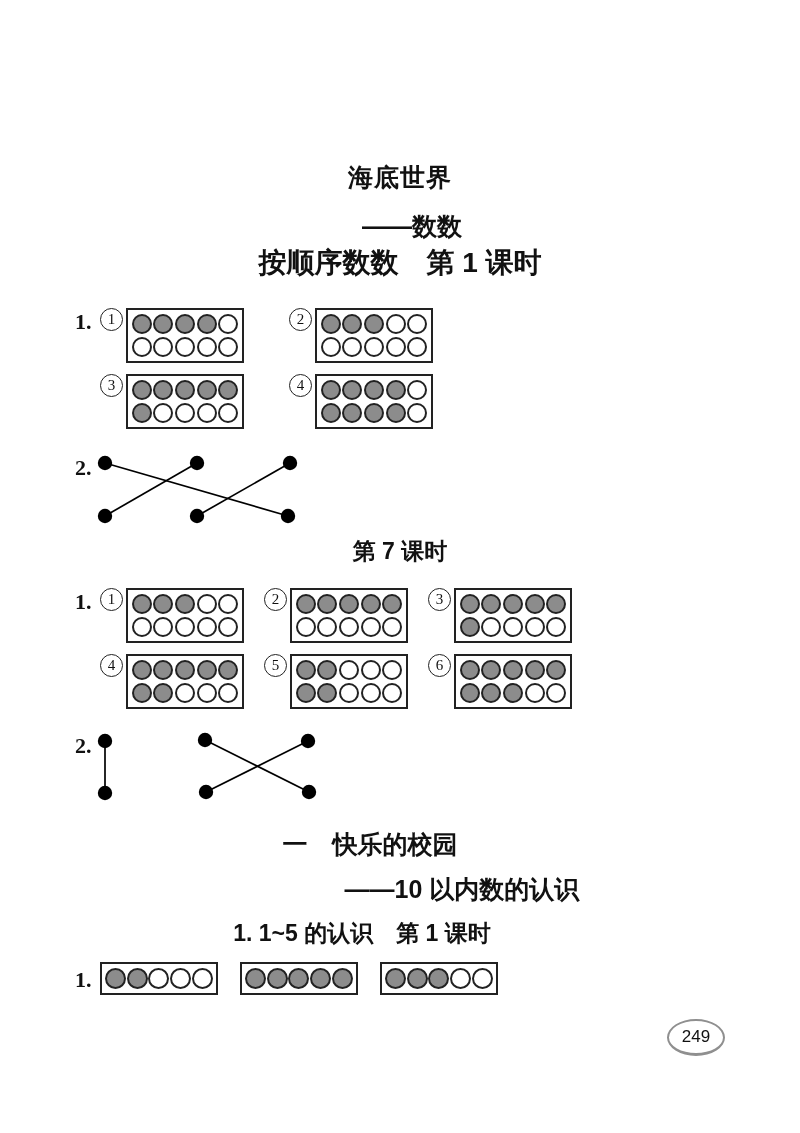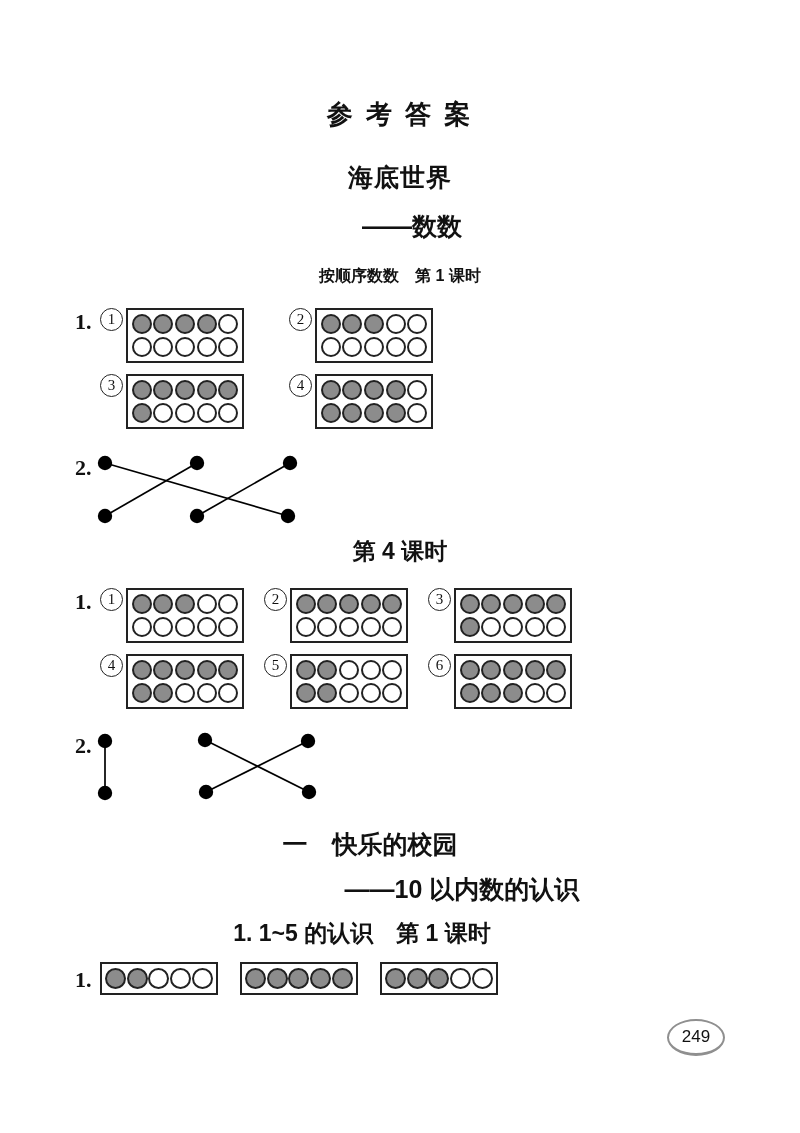--- a/index.html
+++ b/index.html
@@ -6,21 +6,21 @@
   html,body { background:#ffffff; }
   .page {
     position:relative; width:800px; height:1133px; background:#ffffff;
     font-family:"Liberation Sans","DejaVu Sans",sans-serif; color:#111;
     overflow:hidden;
   }
   .heading { position:absolute; width:100%; text-align:center; font-weight:bold; white-space:pre; }
   .h-title    { top:97px;  font-size:26px; letter-spacing:3px; }
   .h-unit1    { top:161px; font-size:25px; letter-spacing:1px; }
   .h-unit1sub { top:210px; font-size:25px; left:12px; }
-  .h-lesson1  { top:266px; font-size:16px; }
+  .h-lesson1  { top:244px; font-size:28px; }
   .h-lesson2  { top:536px; font-size:23px; }
   .h-unit2    { top:828px; font-size:25px; left:-30px; }
   .h-unit2sub { top:873px; font-size:25px; left:62px; }
   .h-lesson3  { top:918px; font-size:23px; left:-38px; }
 
   .block { position:absolute; left:75px; }
   #s1q1 { top:308px; }
   #s1q2 { top:448px; width:320px; height:95px; }
   #s2q1 { top:588px; }
   #s2q2 { top:726px; width:330px; height:85px; }
@@ -64,21 +64,20 @@
     border:2px solid #8f8f8f; border-bottom-width:3px; border-left-width:2.5px;
     border-radius:50%; display:flex; align-items:center; justify-content:center;
     font-size:17px; color:#111; background:#fff;
   }
 </style>
 </head>
 <body>
 
 <div class="page">
 
-  <div class="heading h-title">参 考 答 案</div>
   <div class="heading h-unit1">海底世界</div>
   <div class="heading h-unit1sub">——数数</div>
   <div class="heading h-lesson1">按顺序数数　第 1 课时</div>
 
   <div class="block" id="s1q1">
       <div class="frames-row">
         <span class="qnum">1.</span>
         <div class="frame-item">
           <span class="circled">1</span>
           <div class="ten-frame">
@@ -169,21 +168,21 @@
         <line x1="104" y1="68" x2="197" y2="15" stroke="#000000" stroke-width="1.7"></line>
         <circle cx="12" cy="15" r="7.2" fill="#000000"></circle>
         <circle cx="104" cy="15" r="7.2" fill="#000000"></circle>
         <circle cx="197" cy="15" r="7.2" fill="#000000"></circle>
         <circle cx="12" cy="68" r="7.2" fill="#000000"></circle>
         <circle cx="104" cy="68" r="7.2" fill="#000000"></circle>
         <circle cx="195" cy="68" r="7.2" fill="#000000"></circle>
       </svg>
   </div>
 
-  <div class="heading h-lesson2">第 4 课时</div>
+  <div class="heading h-lesson2">第 7 课时</div>
 
   <div class="block" id="s2q1">
       <div class="frames-row">
         <span class="qnum">1.</span>
         <div class="frame-item">
           <span class="circled">1</span>
           <div class="ten-frame">
             <div class="frame-circles-row">
               <span class="dotcell filled"></span>
               <span class="dotcell filled"></span>

